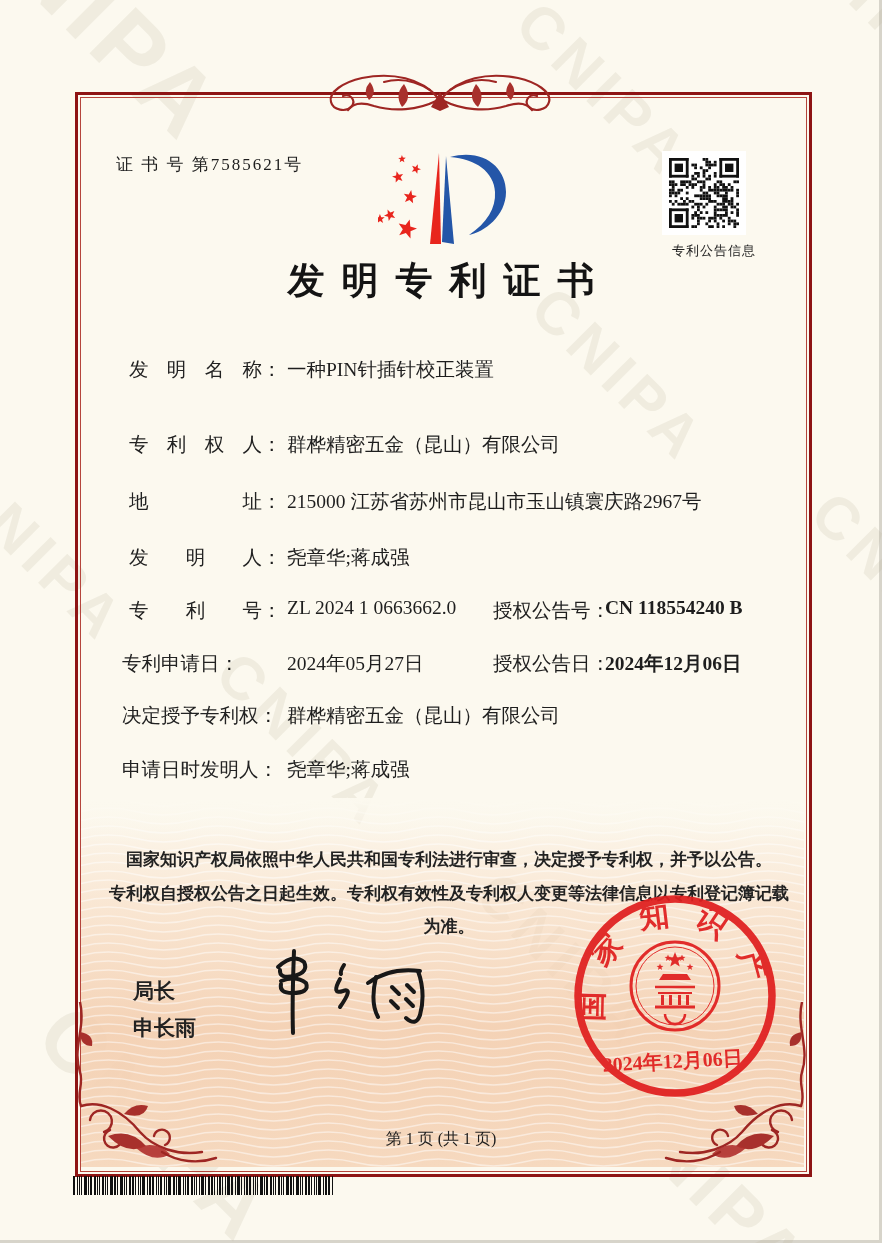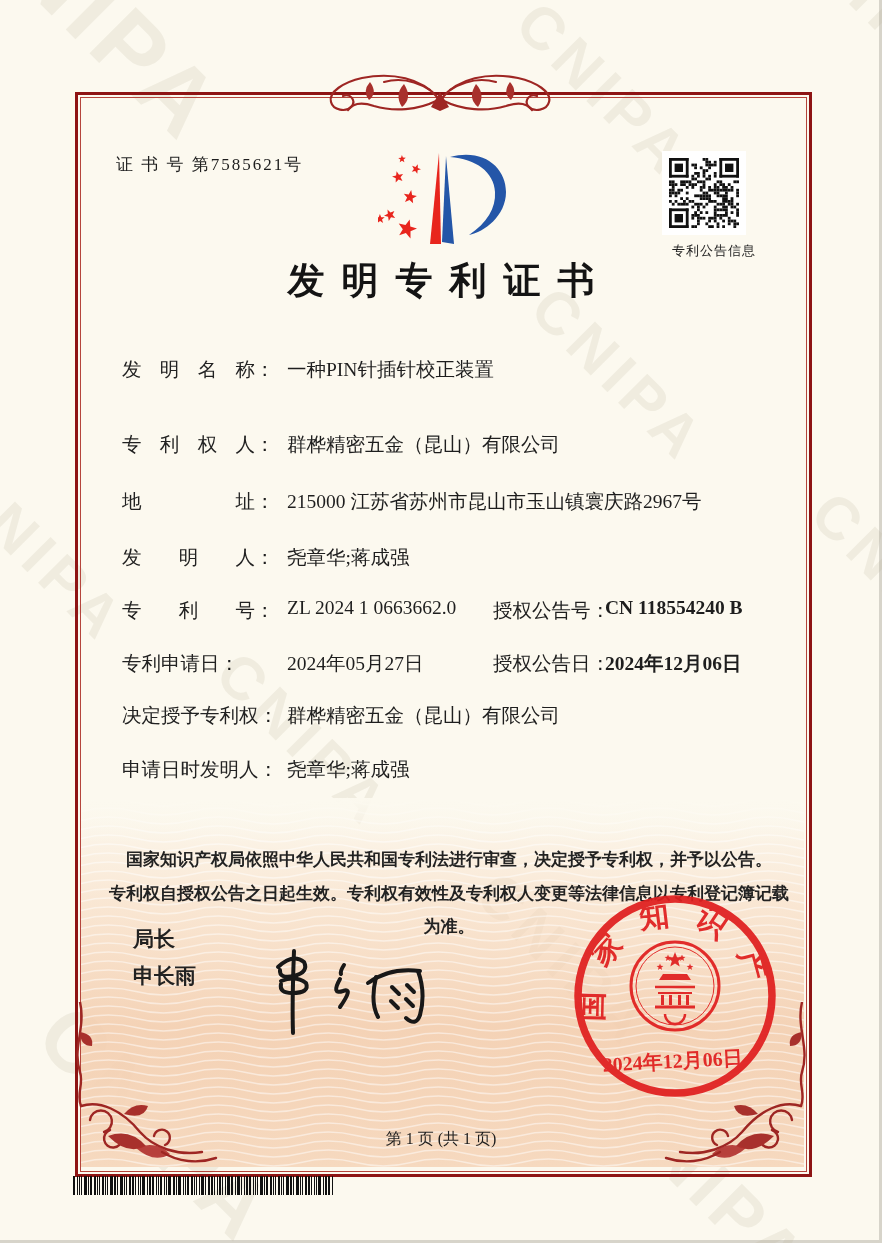--- a/index.html
+++ b/index.html
@@ -18,28 +18,28 @@
 
   .abs{position:absolute;z-index:4;}
   .cert-number{left:116px;top:153px;font-size:17px;letter-spacing:2px;}
   .title{left:0;top:256px;width:882px;text-align:center;font-size:37px;font-weight:700;
          letter-spacing:17px;text-indent:17px;color:#141414;}
   .qr-box{left:662px;top:151px;width:84px;height:84px;background:#fff;z-index:4;}
   .qr-caption{left:656px;top:242px;width:100px;text-align:right;font-size:13px;letter-spacing:1px;}
 
   .row{position:absolute;left:122px;width:690px;font-size:19.5px;z-index:4;}
   .row .lbl{display:inline-block;color:#222;}
-  .row .jl{width:133px;text-align:justify;text-align-last:justify;}
+  .row .jl{width:133px;text-align:justify;text-align-last:justify;margin-left:7px;}
   .row .val{position:absolute;left:165px;top:0;white-space:nowrap;}
   .row .lbl2{position:absolute;left:371px;top:0;}
   .row .val2{position:absolute;left:483px;top:0;white-space:nowrap;font-weight:bold;}
 
   .notice{left:101px;top:843px;width:680px;text-align:center;font-size:17px;font-weight:600;
           line-height:33.5px;z-index:4;color:#222;margin-left:8px;}
-  .director-block{left:133px;top:920px;font-family:"Liberation Sans","DejaVu Sans",sans-serif;
+  .director-block{left:133px;top:972px;font-family:"Liberation Sans","DejaVu Sans",sans-serif;
           font-size:21px;font-weight:700;line-height:37px;z-index:4;color:#222;}
   .footer{left:0;top:1129px;width:882px;text-align:center;font-size:16px;z-index:4;}
 
   svg{display:block;}
 </style>
 </head>
 <body>
 
 <div class="page">
 

